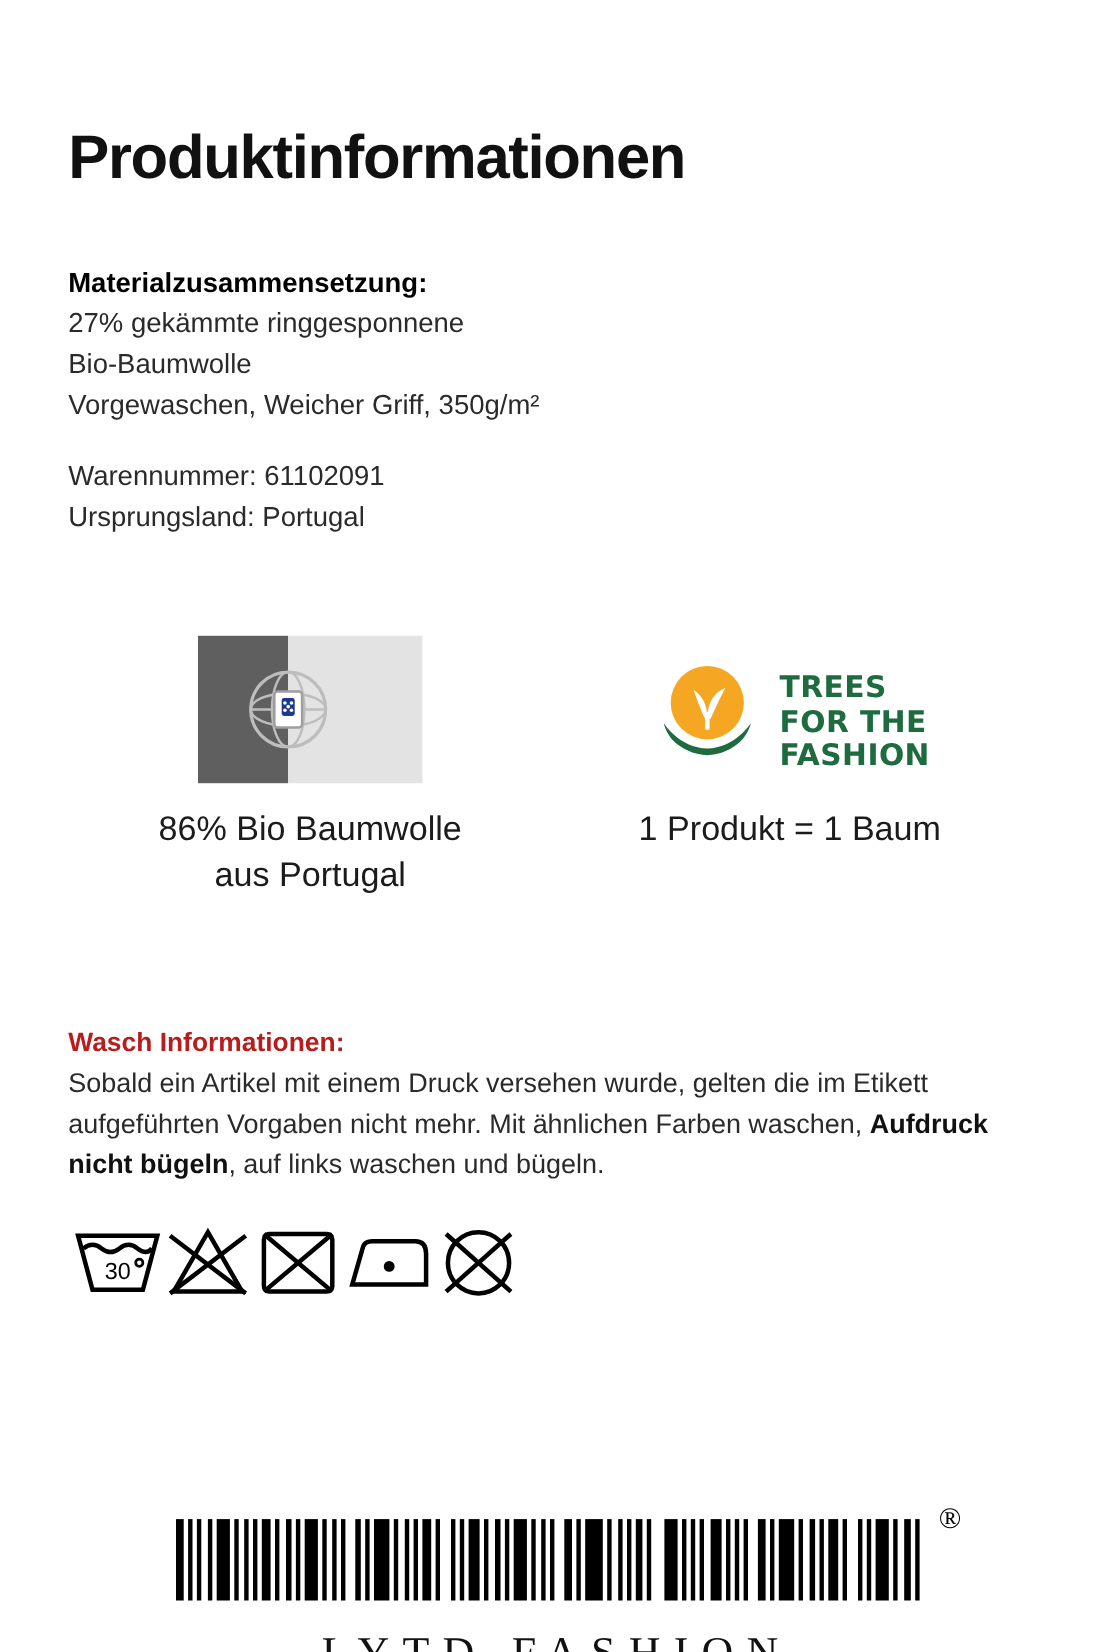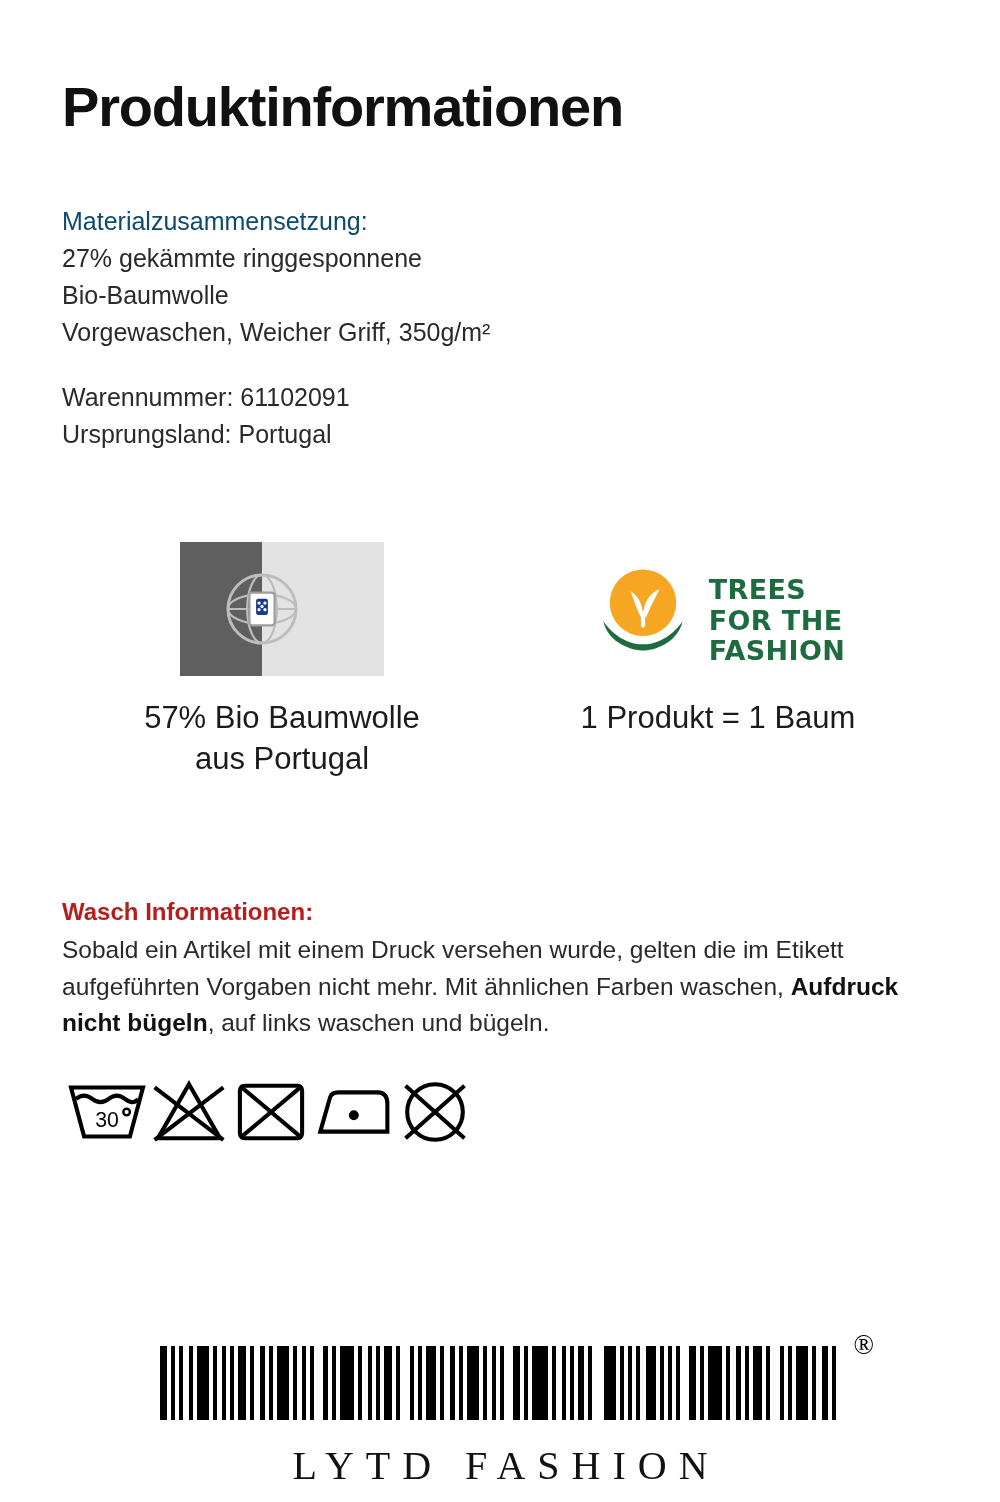--- a/index.html
+++ b/index.html
@@ -22,34 +22,34 @@
     padding: 0 62px;
     position: relative;
   }
 
   
   .title {
     font-size: 56px;
     font-weight: 800;
     letter-spacing: -1.2px;
     line-height: 1.05;
-    margin-top: 78px;
+    margin-top: 114px;
     color: #111111;
   }
 
   
   .material {
     margin-top: 66px;
     font-size: 25px;
     line-height: 1.48;
     color: #2a2a2a;
   }
   .material .label {
-    font-weight: 400;
-    color: #0c4a6e;
+    font-weight: 700;
+    color: #000000;
   }
   .material .line { white-space: pre; }
   .material .spacer { height: 28px; }
 
   
   .badges {
     margin-top: 86px;
     display: flex;
     align-items: flex-start;
     justify-content: space-between;
@@ -213,21 +213,21 @@
             <rect x="42" y="36" width="16" height="22" rx="3" fill="#1b3a8f"></rect>
             <circle cx="46" cy="42" r="2.2" fill="#fff"></circle>
             <circle cx="54" cy="42" r="2.2" fill="#fff"></circle>
             <circle cx="46" cy="51" r="2.2" fill="#fff"></circle>
             <circle cx="54" cy="51" r="2.2" fill="#fff"></circle>
             <circle cx="50" cy="46.5" r="2.2" fill="#fff"></circle>
           </svg>
         </div>
       </div>
       <div class="badge-caption">
-        <div>57% Bio Baumwolle</div>
+        <div>86% Bio Baumwolle</div>
         <div>aus Portugal</div>
       </div>
     </div>
 
     <div class="badge">
       <div class="badge-art">
         <div class="tfut">
           <svg class="tfut-mark" viewBox="0 0 100 100">
             <circle cx="50" cy="44" r="32" fill="#f5a623"></circle>
             <path d="M50 58 C50 46 46 38 38 33 C42 44 44 50 48 58 Z" fill="#ffffff"></path>

